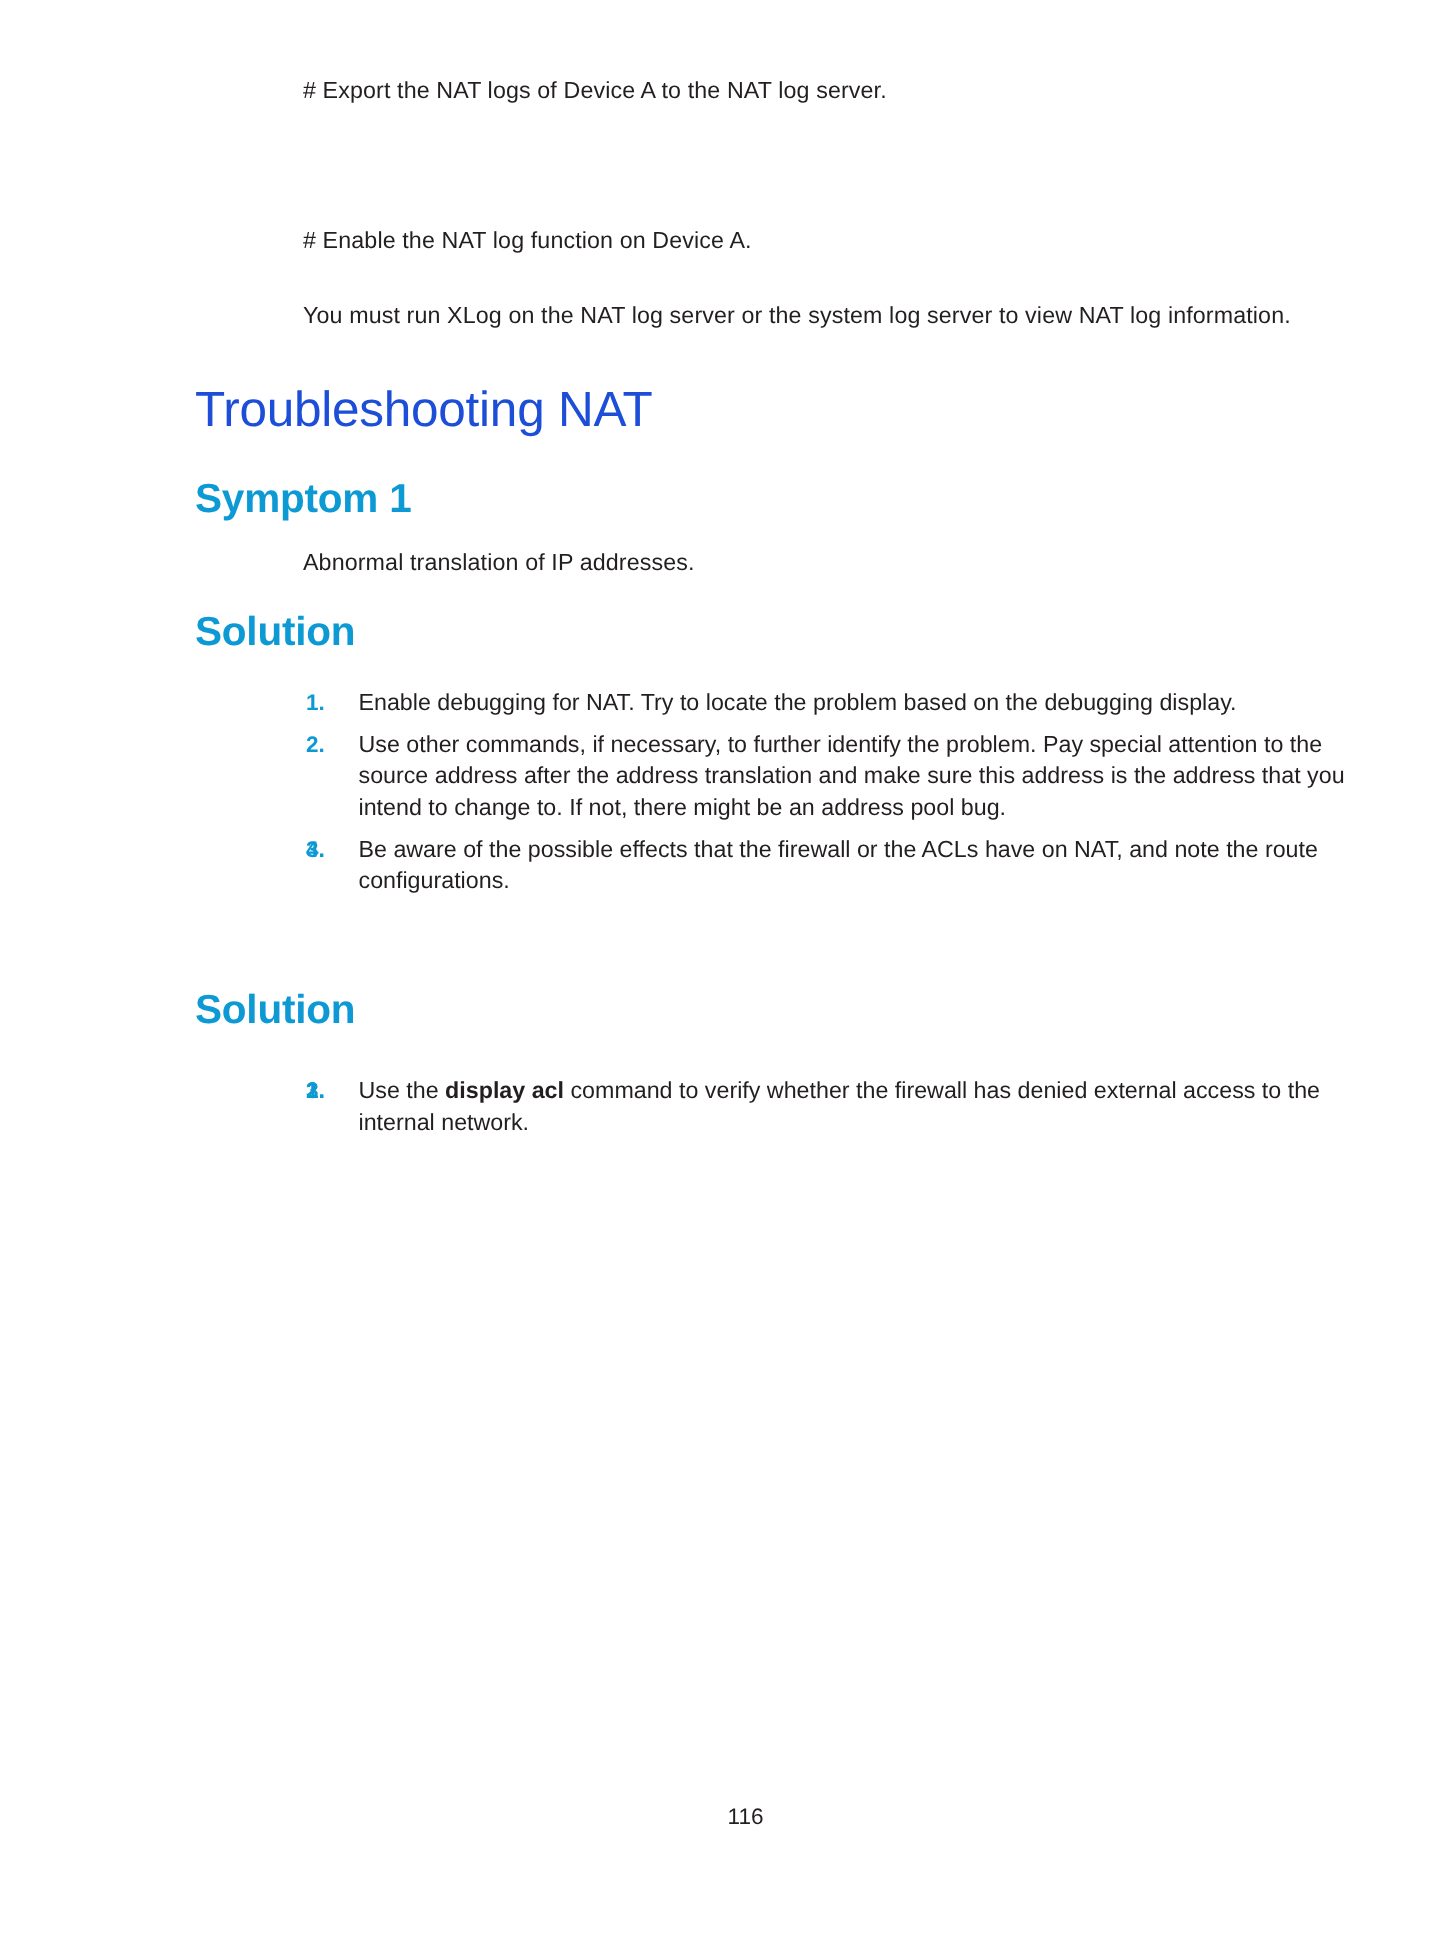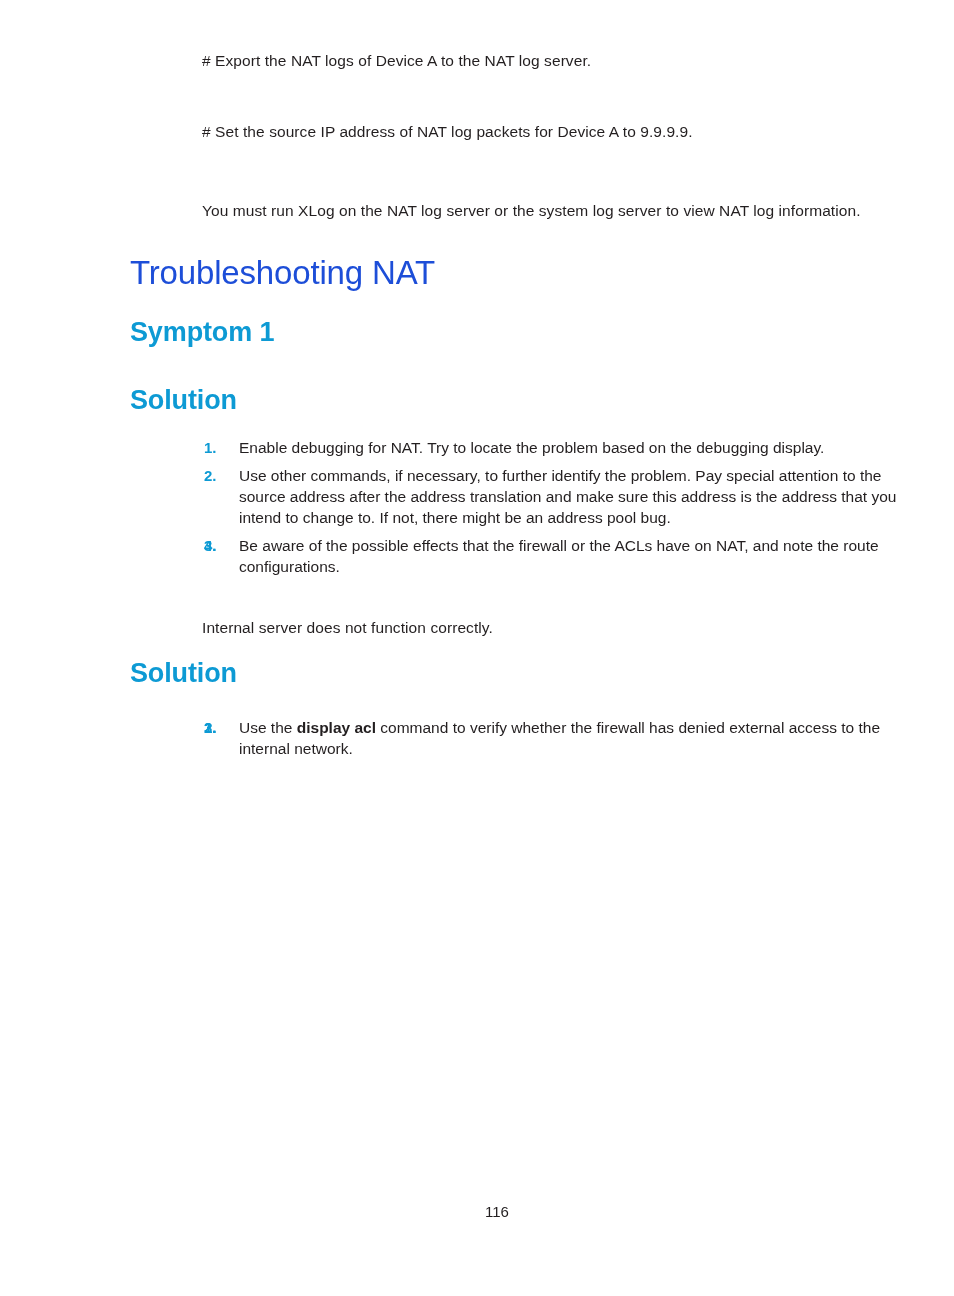--- a/index.html
+++ b/index.html
@@ -108,39 +108,40 @@
 
 <div class="page">
   <div class="content">
 
     <div class="spacer-lg"></div>
 
     <p class="para para-indent"># Export the NAT logs of Device A to the NAT log server.</p>
 
     <div class="spacer-lg"></div>
 
-    <p class="para para-indent"># Set the source IP address of NAT log packets for Device A to 9.9.9.9.</p>
 
     <div class="spacer-md"></div>
 
+    <p class="para para-indent"># Enable the NAT log function on Device A.</p>
 
     <div class="spacer-md"></div>
 
     <p class="para para-indent">You must run XLog on the NAT log server or the system log server to view NAT log information.</p>
 
     <div style="height:32px"></div>
 
     <h1 class="h1">Troubleshooting NAT</h1>
 
     <div style="height:22px"></div>
 
     <h2 class="h2">Symptom 1</h2>
 
     <div style="height:16px"></div>
 
+    <p class="para para-indent">Abnormal translation of IP addresses.</p>
 
     <div style="height:18px"></div>
 
     <h2 class="h2">Solution</h2>
 
     <div style="height:20px"></div>
 
     <ol class="numlist">
       <li class="numlist-item">
         <span class="num">1.</span>
@@ -157,21 +158,20 @@
         <span class="num">4.</span>
         <span>Be aware of the possible effects that the firewall or the ACLs have on NAT, and note the route configurations.</span>
       </li>
     </ol>
 
     <div style="height:24px"></div>
 
 
     <div style="height:16px"></div>
 
-    <p class="para para-indent">Internal server does not function correctly.</p>
 
     <div style="height:18px"></div>
 
     <h2 class="h2">Solution</h2>
 
     <div style="height:20px"></div>
 
     <ol class="numlist">
       <li class="numlist-item">
         <span class="num">1.</span>

